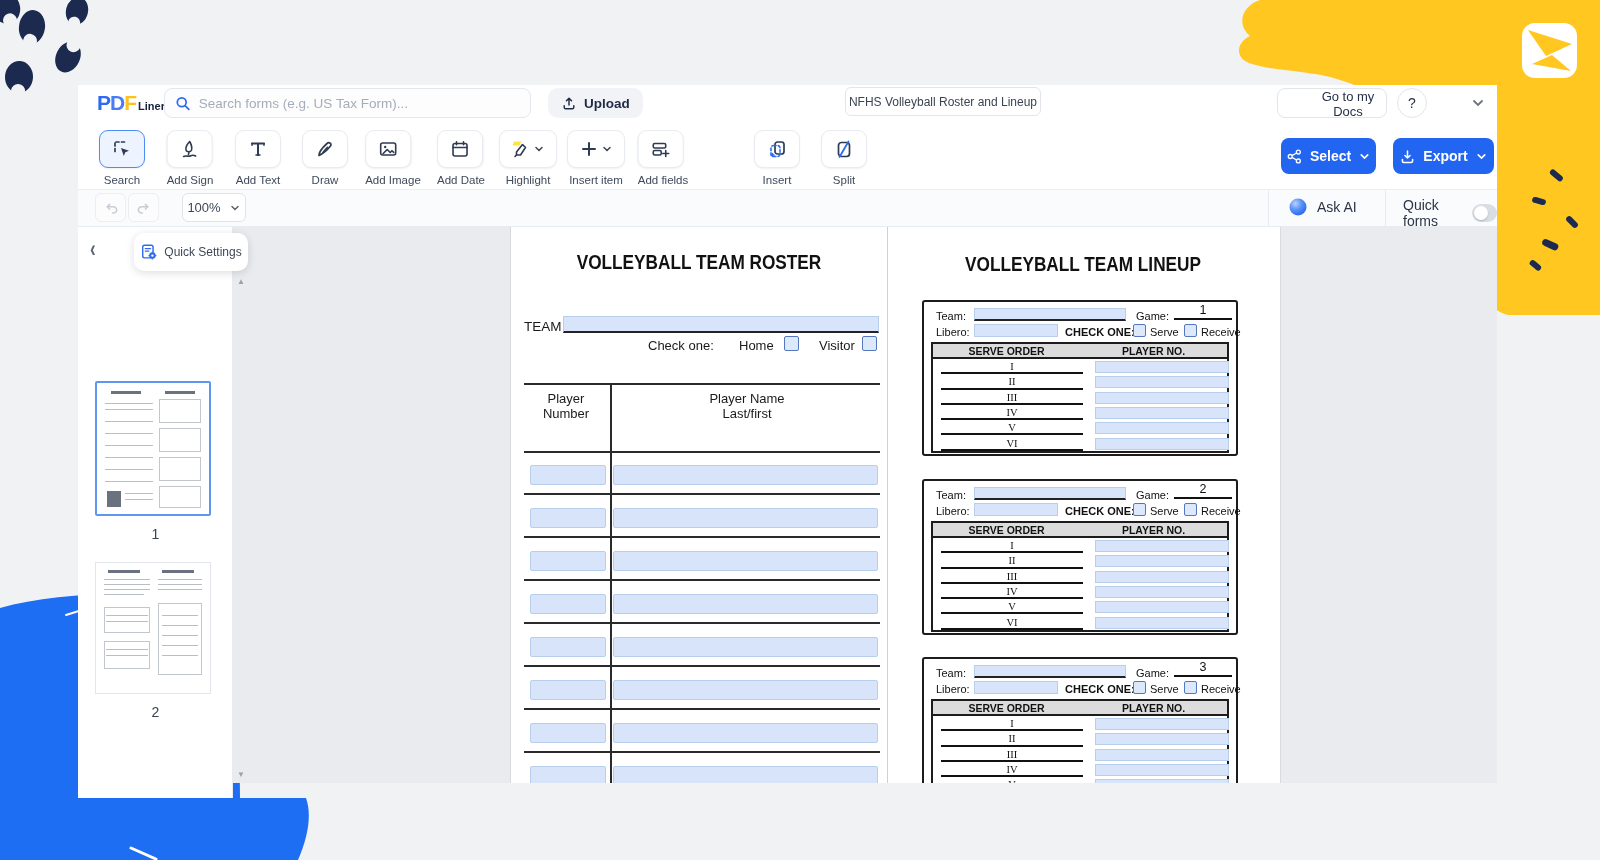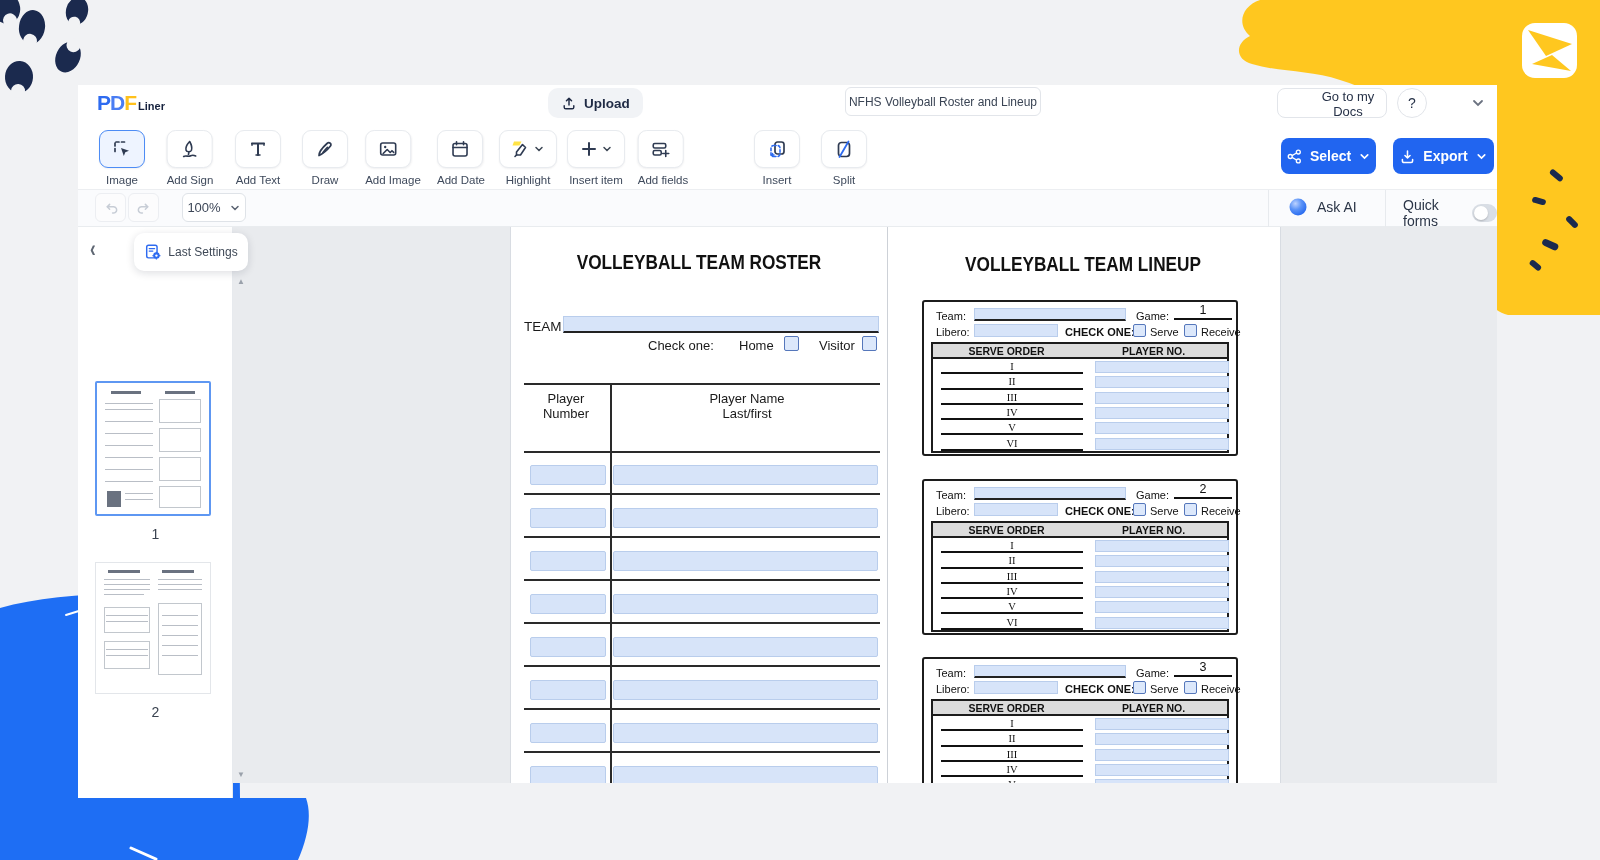--- a/index.html
+++ b/index.html
@@ -127,20 +127,27 @@
 <svg class="deco" style="left:0;top:585px" width="330" height="275" viewBox="0 0 330 275">
   <path d="M0,23 C60,6 150,5 238,16 L240,213 L306,213 C312,230 308,252 298,275 L0,275 Z" fill="#1e6ef4"></path>
   <path d="M66,30 L82,25" stroke="#fff" stroke-width="2" stroke-linecap="round"></path>
   <path d="M131,263 L156,274" stroke="#fff" stroke-width="3" stroke-linecap="round"></path>
 </svg>
 
 <div id="app-panel">
 
   <div id="hdr">
     <div class="logo"><span class="p1">P</span><span class="p2">D</span><span class="p3">F</span><span class="liner">Liner</span></div>
+    <div class="search-box">
+      <svg width="17" height="17" viewBox="0 0 20 20" fill="none" stroke="#2e6bf0" stroke-width="2.2" stroke-linecap="round">
+          <circle cx="8.5" cy="8.5" r="5.6"></circle>
+          <path d="M13 13 L17.5 17.5"></path>
+        </svg>
+      <input type="text" placeholder="Search forms (e.g. US Tax Form)..." style="">
+    </div>
     <button class="btn-upload">
       <svg width="16" height="16" viewBox="0 0 20 20" fill="none" stroke="#1f2a44" stroke-width="1.8" stroke-linecap="round" stroke-linejoin="round">
           <path d="M10 12.5 V4.5 M6.8 7.3 L10 4.2 L13.2 7.3 M4 13.5 v1.8 a2 2 0 0 0 2 2 h8 a2 2 0 0 0 2 -2 v-1.8"></path>
         </svg>
       <span>Upload</span>
     </button>
     <div class="doc-title">NFHS Volleyball Roster and Lineup</div>
     <button class="btn-docs">Go to my Docs</button>
     <button class="btn-help">?</button>
     <svg class="hdr-chev" width="16" height="16" viewBox="0 0 16 16" fill="none" stroke="#6b7280" stroke-width="1.8" stroke-linecap="round">
@@ -149,21 +156,21 @@
   </div>
 
   <div id="tbar">
     <div class="tool" style="left:44px">
       <button class="tbtn active">
           <svg width="20" height="20" viewBox="0 0 20 20" fill="none" stroke="#2f3b52" stroke-width="1.7" stroke-linecap="round">
             <path d="M4 3 h3 M9.5 3 h3 M3 4 v3 M3 9.5 v3"></path>
             <path d="M9 9 L17 11.8 L13.3 13.3 L11.8 17 Z" fill="#2f3b52" stroke="none"></path>
           </svg>
         </button>
-      <div class="tlabel">Image</div>
+      <div class="tlabel">Search</div>
     </div>
     <div class="tool" style="left:112px">
       <button class="tbtn">
           <svg width="20" height="20" viewBox="0 0 20 20" fill="none" stroke="#2f3b52" stroke-width="1.6" stroke-linecap="round" stroke-linejoin="round">
             <path d="M10 2.5 C7.4 5.3 5.6 8.4 6.4 11.2 C7 13.2 11 13.2 11.8 11.2 C12.8 8.4 11.6 5.3 10 2.5 Z"></path>
             <path d="M9.2 13.5 L8.8 15.5"></path>
             <path d="M4 17.5 C6.5 15.8 8.5 18.3 11 16.8 C13 15.6 14.5 16.2 16 17"></path>
           </svg>
         </button>
       <div class="tlabel">Add Sign</div>
@@ -483,21 +490,21 @@
     <div class="pill">
       <svg width="18" height="18" viewBox="0 0 20 20" fill="none">
           <rect x="3" y="2.5" width="11.5" height="14" rx="2" stroke="#2e6bf0" stroke-width="1.6"></rect>
           <path d="M5.8 6.2 h6 M5.8 9 h4" stroke="#2e6bf0" stroke-width="1.4" stroke-linecap="round"></path>
           <circle cx="13.8" cy="14" r="3.6" fill="#2e6bf0"></circle>
           <circle cx="13.8" cy="14" r="1.3" fill="#fff"></circle>
           <g stroke="#2e6bf0" stroke-width="1.4">
             <path d="M13.8 9.6 v1.4 M13.8 17 v1.4 M9.4 14 h1.4 M16.8 14 h1.4"></path>
           </g>
         </svg>
-      <span>Last Settings</span>
+      <span>Quick Settings</span>
     </div>
 
     <div class="thumb sel" style="top:154px;height:135px">
       <div class="mini-dark" style="left:14px;top:8px;width:30px;height:3px"></div>
       <div class="mini-dark" style="left:68px;top:8px;width:30px;height:3px"></div>
       <div class="mini-line" style="left:8px;top:20px;width:48px"></div>
       <div class="mini-line" style="left:8px;top:26px;width:48px"></div>
       <div class="mini-line" style="left:8px;top:38px;width:48px"></div>
       <div class="mini-line" style="left:8px;top:50px;width:48px"></div>
       <div class="mini-line" style="left:8px;top:62px;width:48px"></div>

